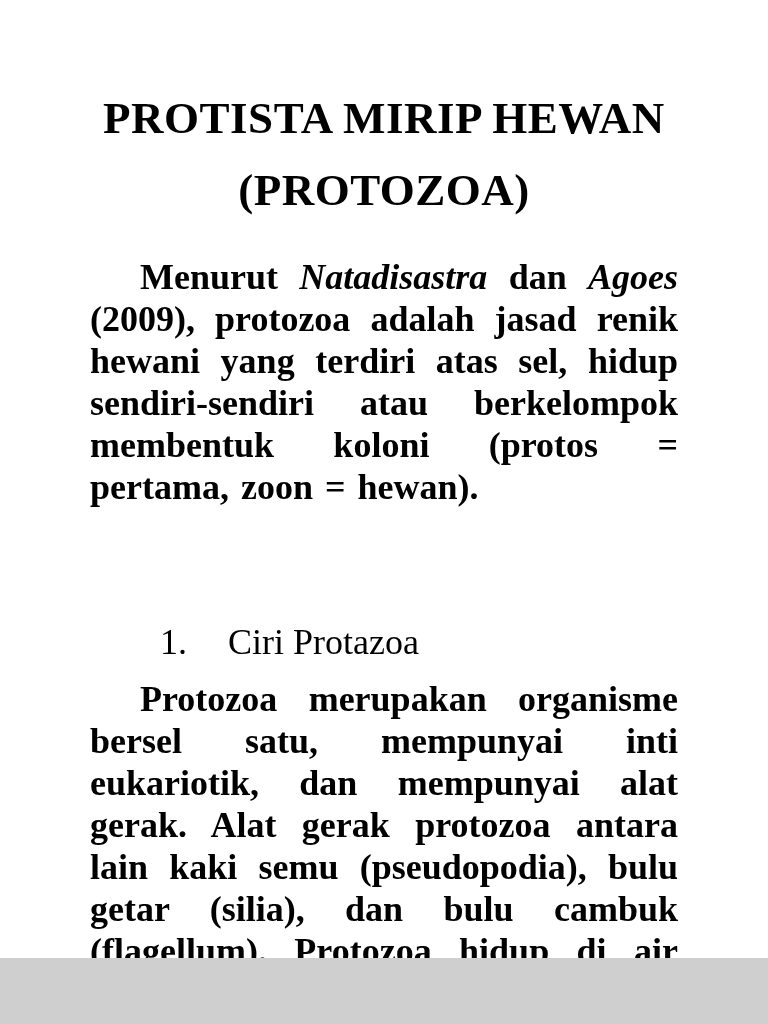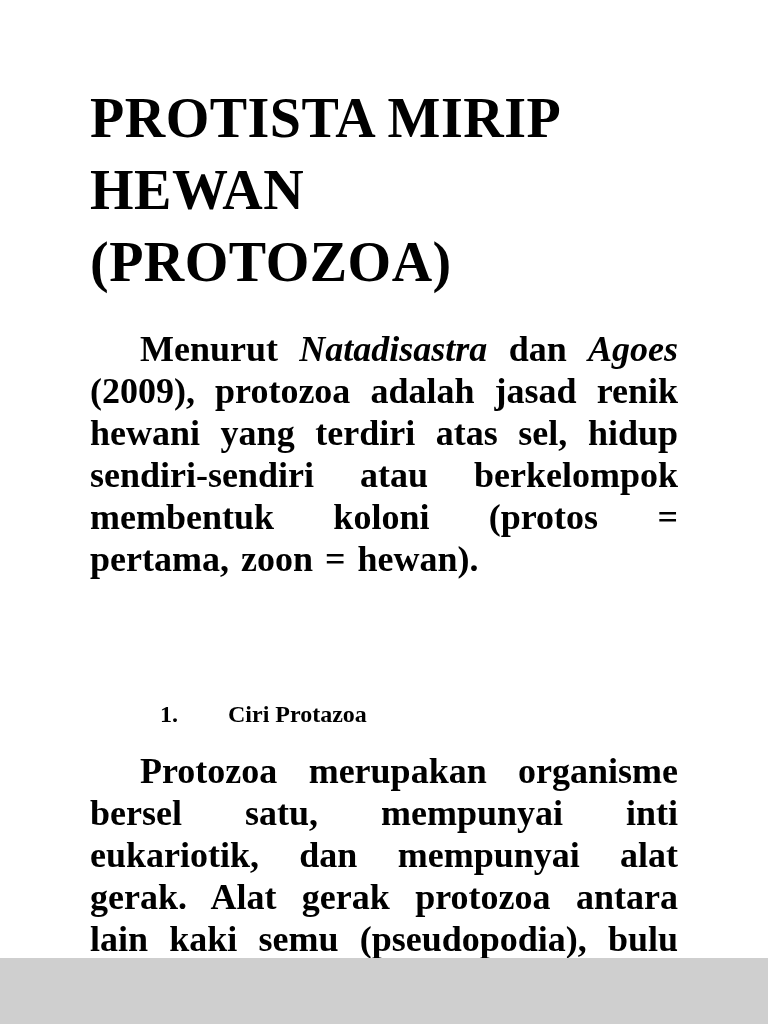--- a/index.html
+++ b/index.html
@@ -11,42 +11,43 @@
     color: #000000;
     position: relative;
     overflow: hidden;
   }
   .page {
     padding: 82px 90px 0 90px;
   }
   .doc-title {
     margin: 0;
     font-weight: bold;
-    font-size: 56px;
+    text-align: center;
+    font-size: 45px;
     line-height: 72px;
     letter-spacing: 0.5px;
   }
   .body-text {
     font-weight: bold;
     font-size: 36px;
     line-height: 42px;
     text-align: justify;
     word-spacing: 3px;
   }
   .para {
     margin: 0;
     text-indent: 50px;
   }
   .para1 { margin-top: 30px; }
   .italic { font-style: italic; }
   .section-heading {
     margin-top: 116px;
     margin-left: 70px;
-    font-weight: bold;
-    font-size: 24px;
+    font-weight: normal;
+    font-size: 36px;
     line-height: 36px;
   }
   .section-number {
     display: inline-block;
     width: 68px;
   }
   .para2 { margin-top: 18px; }
   .footer-strip {
     position: absolute;
     left: 0;

